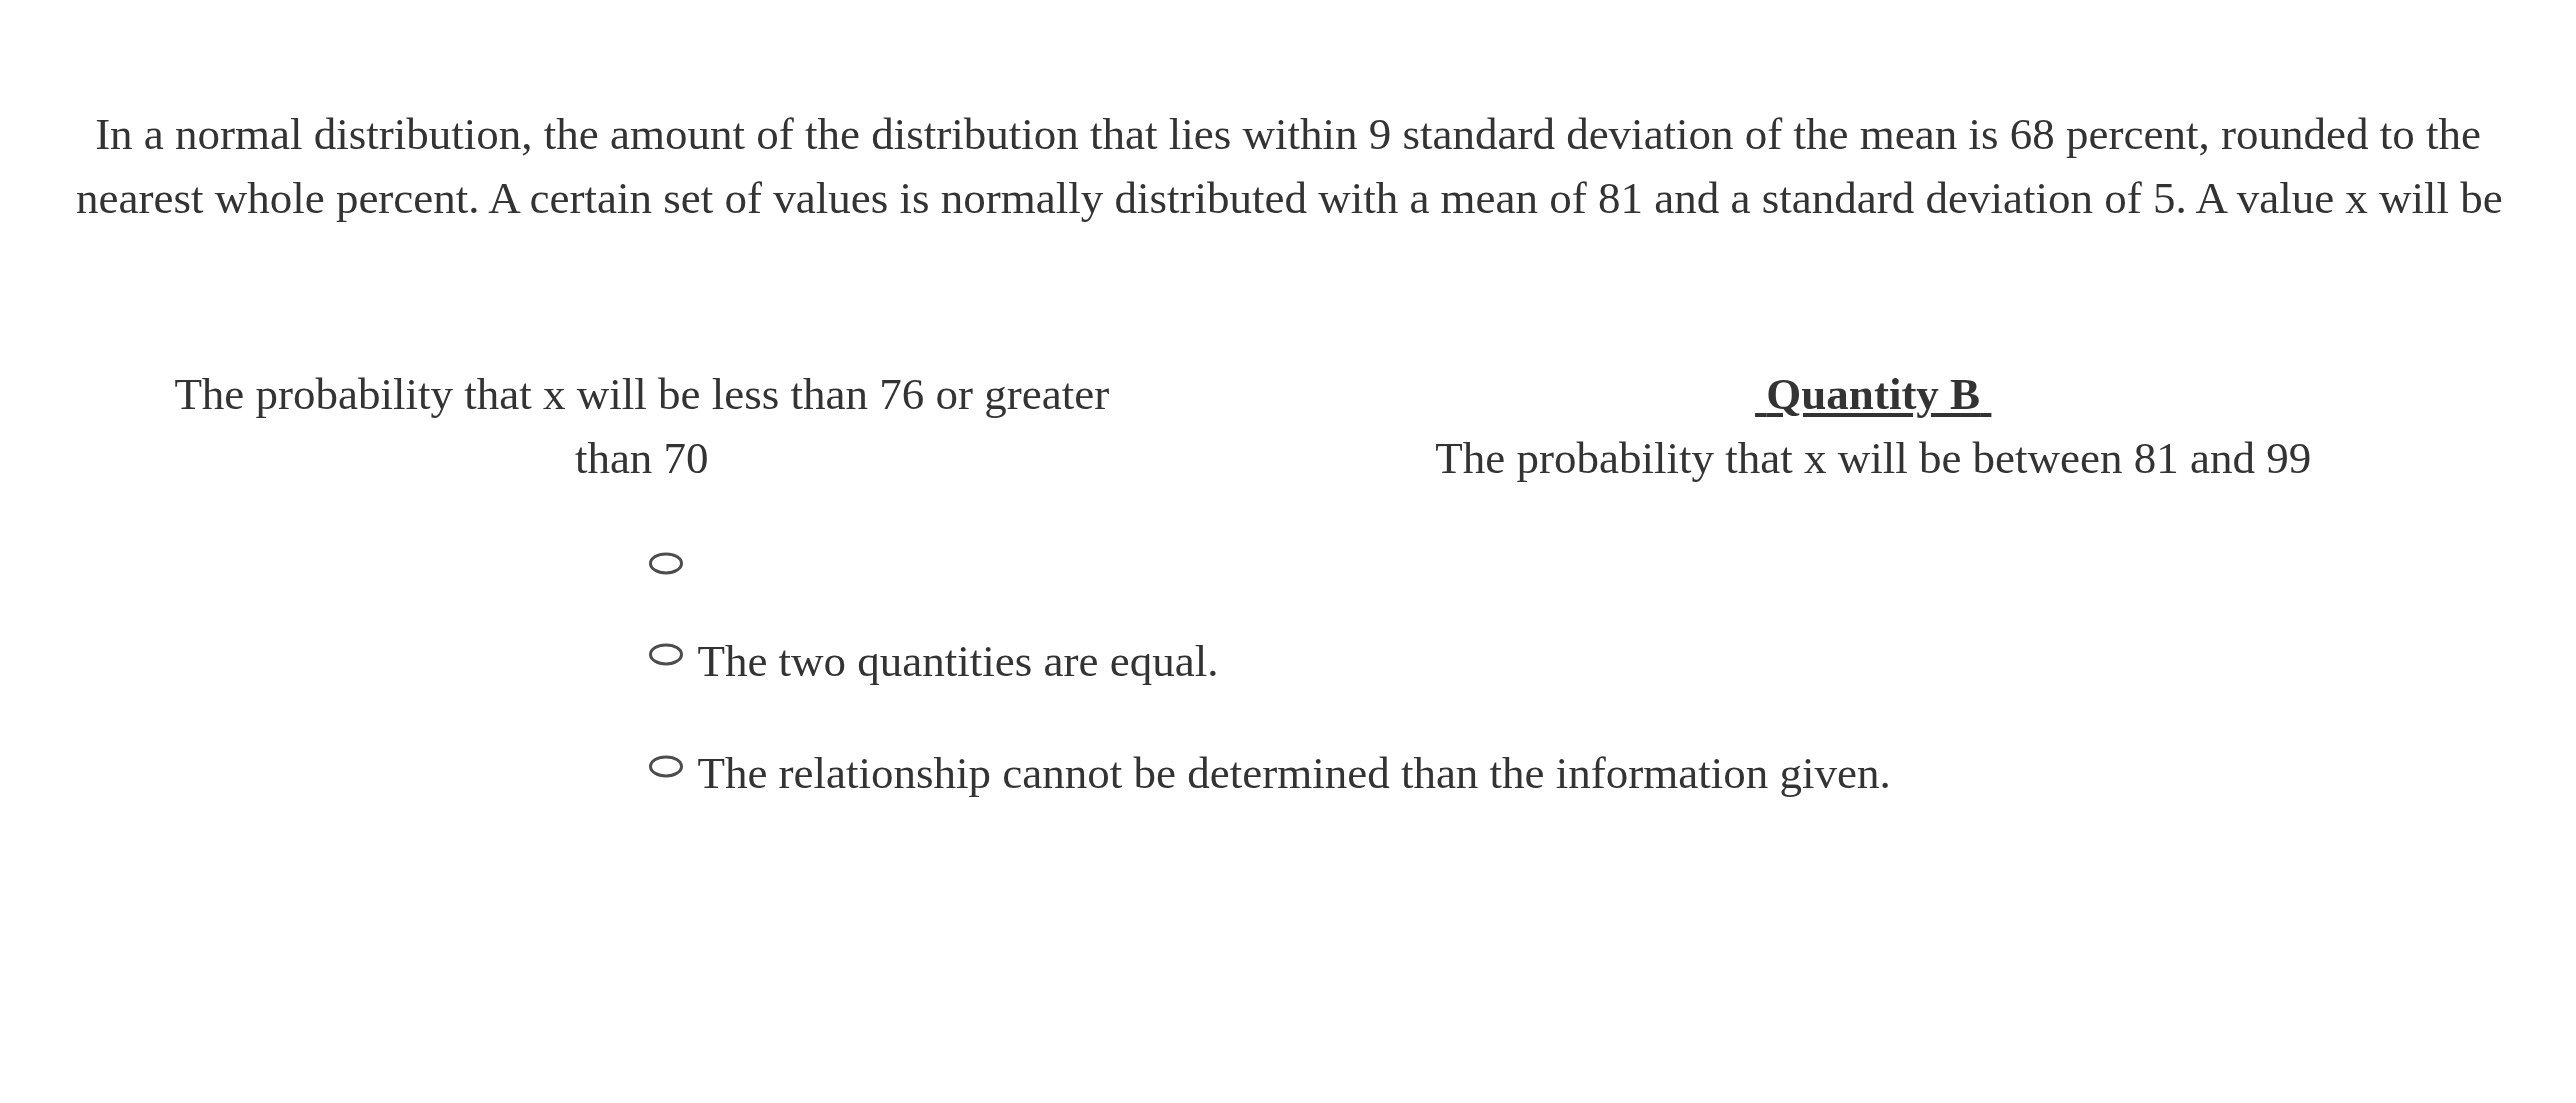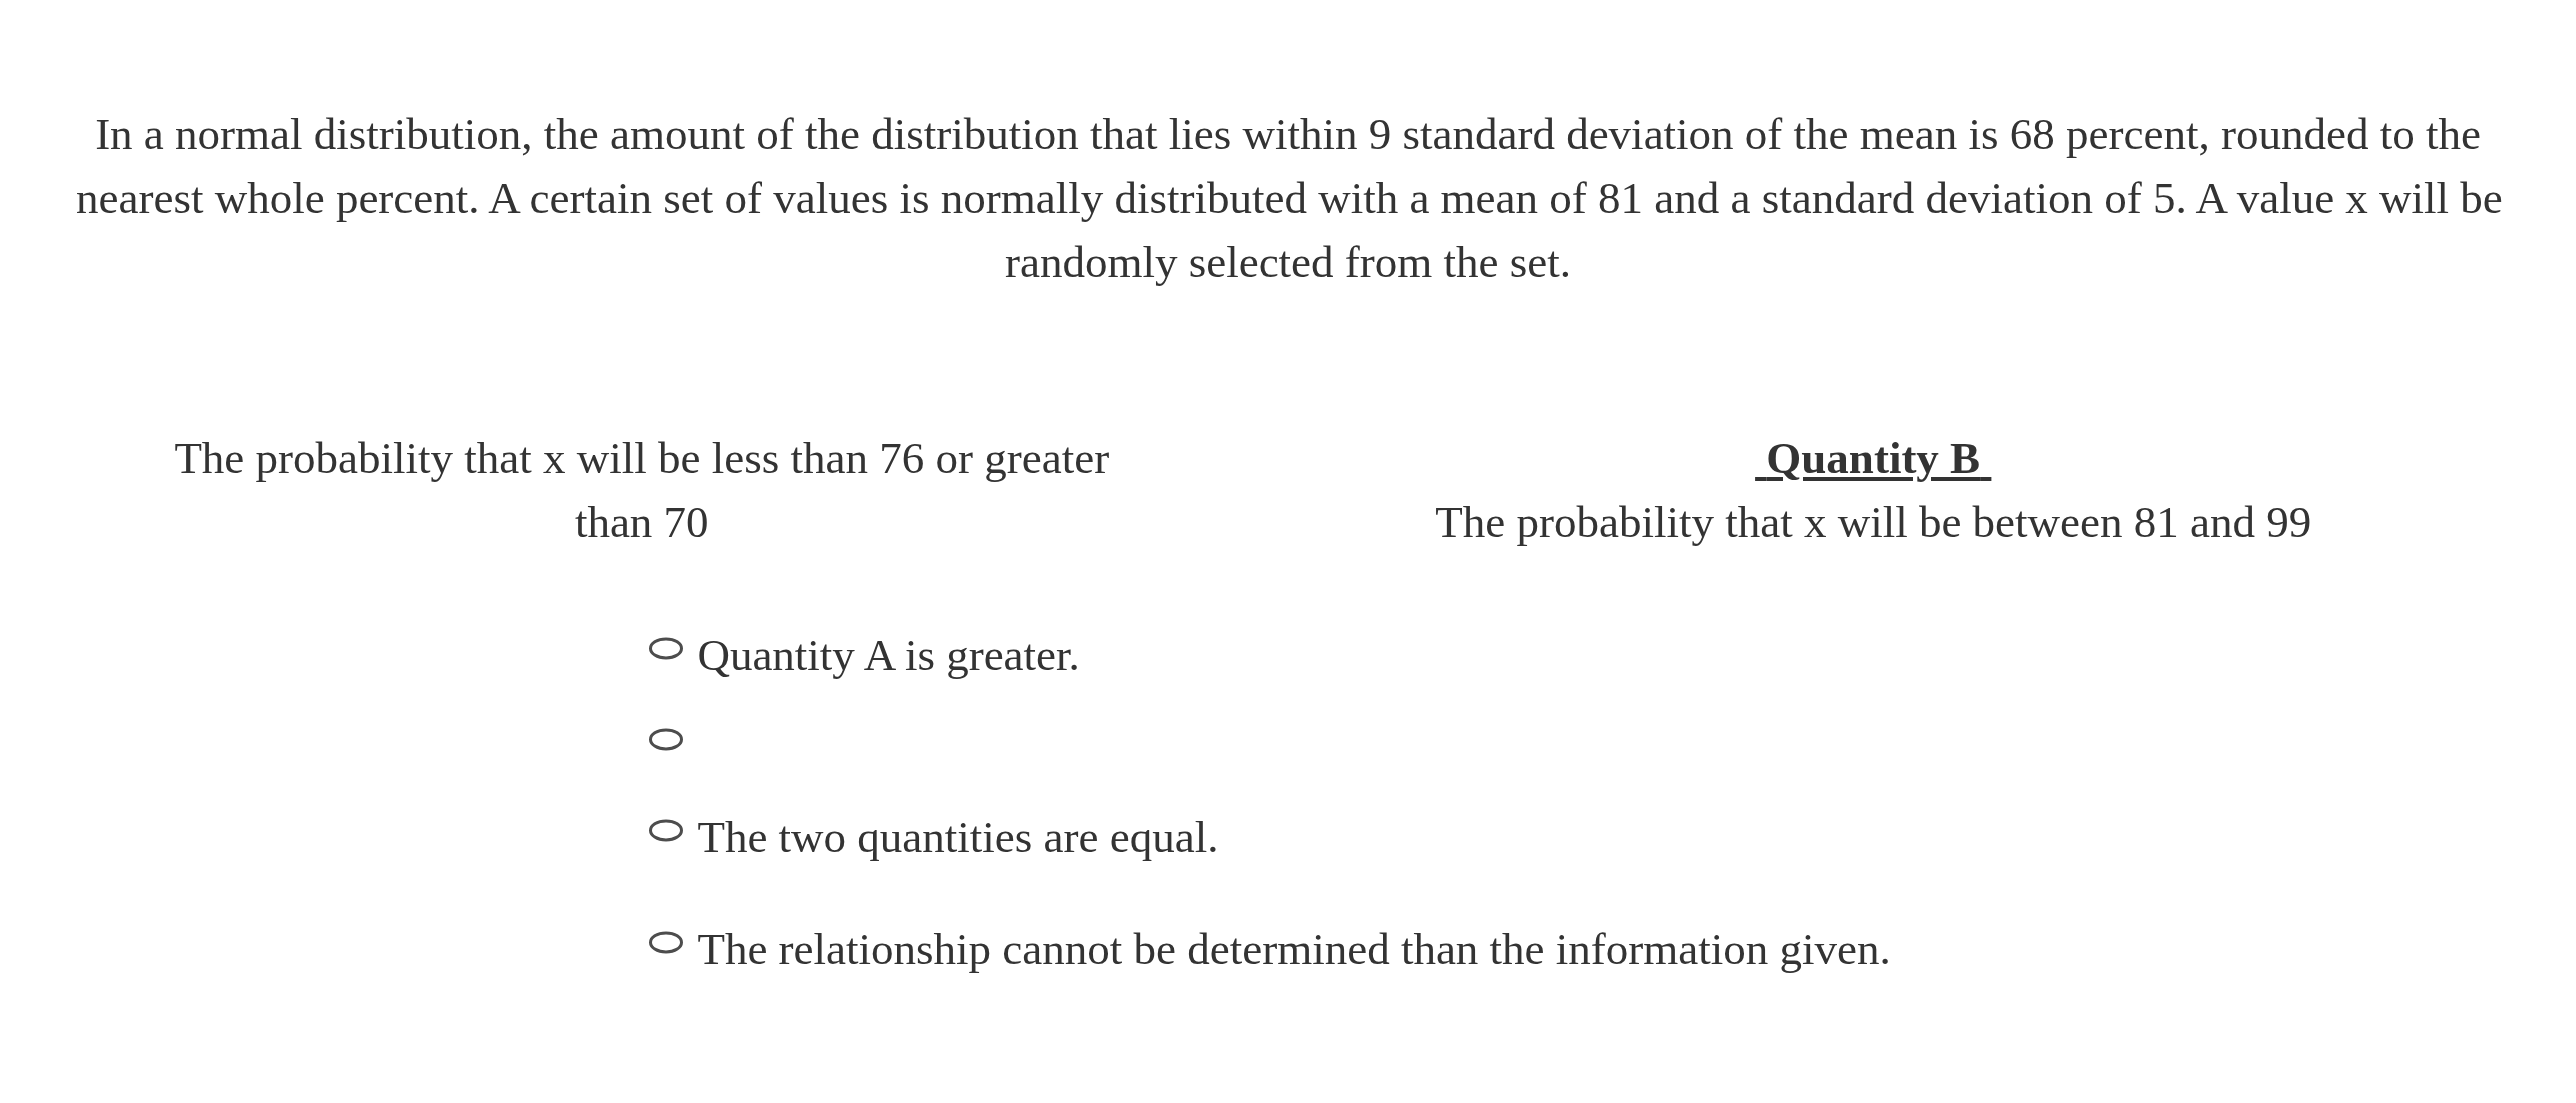--- a/index.html
+++ b/index.html
@@ -66,41 +66,36 @@
     margin-right: 14.4px;
     transform: translateY(-6.6px);
   }
 </style>
 </head>
 <body>
 
 <div class="question-text">
   <div class="tline">In a normal distribution, the amount of the distribution that lies within 9 standard deviation of the mean is 68 percent, rounded to the</div>
   <div class="tline">nearest whole percent. A certain set of values is normally distributed with a mean of 81 and a standard deviation of 5. A value x will be</div>
-  <div class="tline">randomly selected from the set.</div>
 </div>
 
 <div class="columns">
   <div class="column">
     <div class="tline">The probability that x will be less than 76 or greater</div>
     <div class="tline">than 70</div>
   </div>
   <div class="column">
     <div class="qty-heading"><span class="qty-heading-text">Quantity B</span></div>
     <div class="tline">The probability that x will be between 81 and 99</div>
   </div>
 </div>
 
 <div class="options">
   <div class="option">
     <span class="radio-oval"></span>
-    <span class="option-label">Quantity A is greater.</span>
-  </div>
-  <div class="option">
-    <span class="radio-oval"></span>
   </div>
   <div class="option">
     <span class="radio-oval"></span>
     <span class="option-label">The two quantities are equal.</span>
   </div>
   <div class="option">
     <span class="radio-oval"></span>
     <span class="option-label">The relationship cannot be determined than the information given.</span>
   </div>
 </div>

